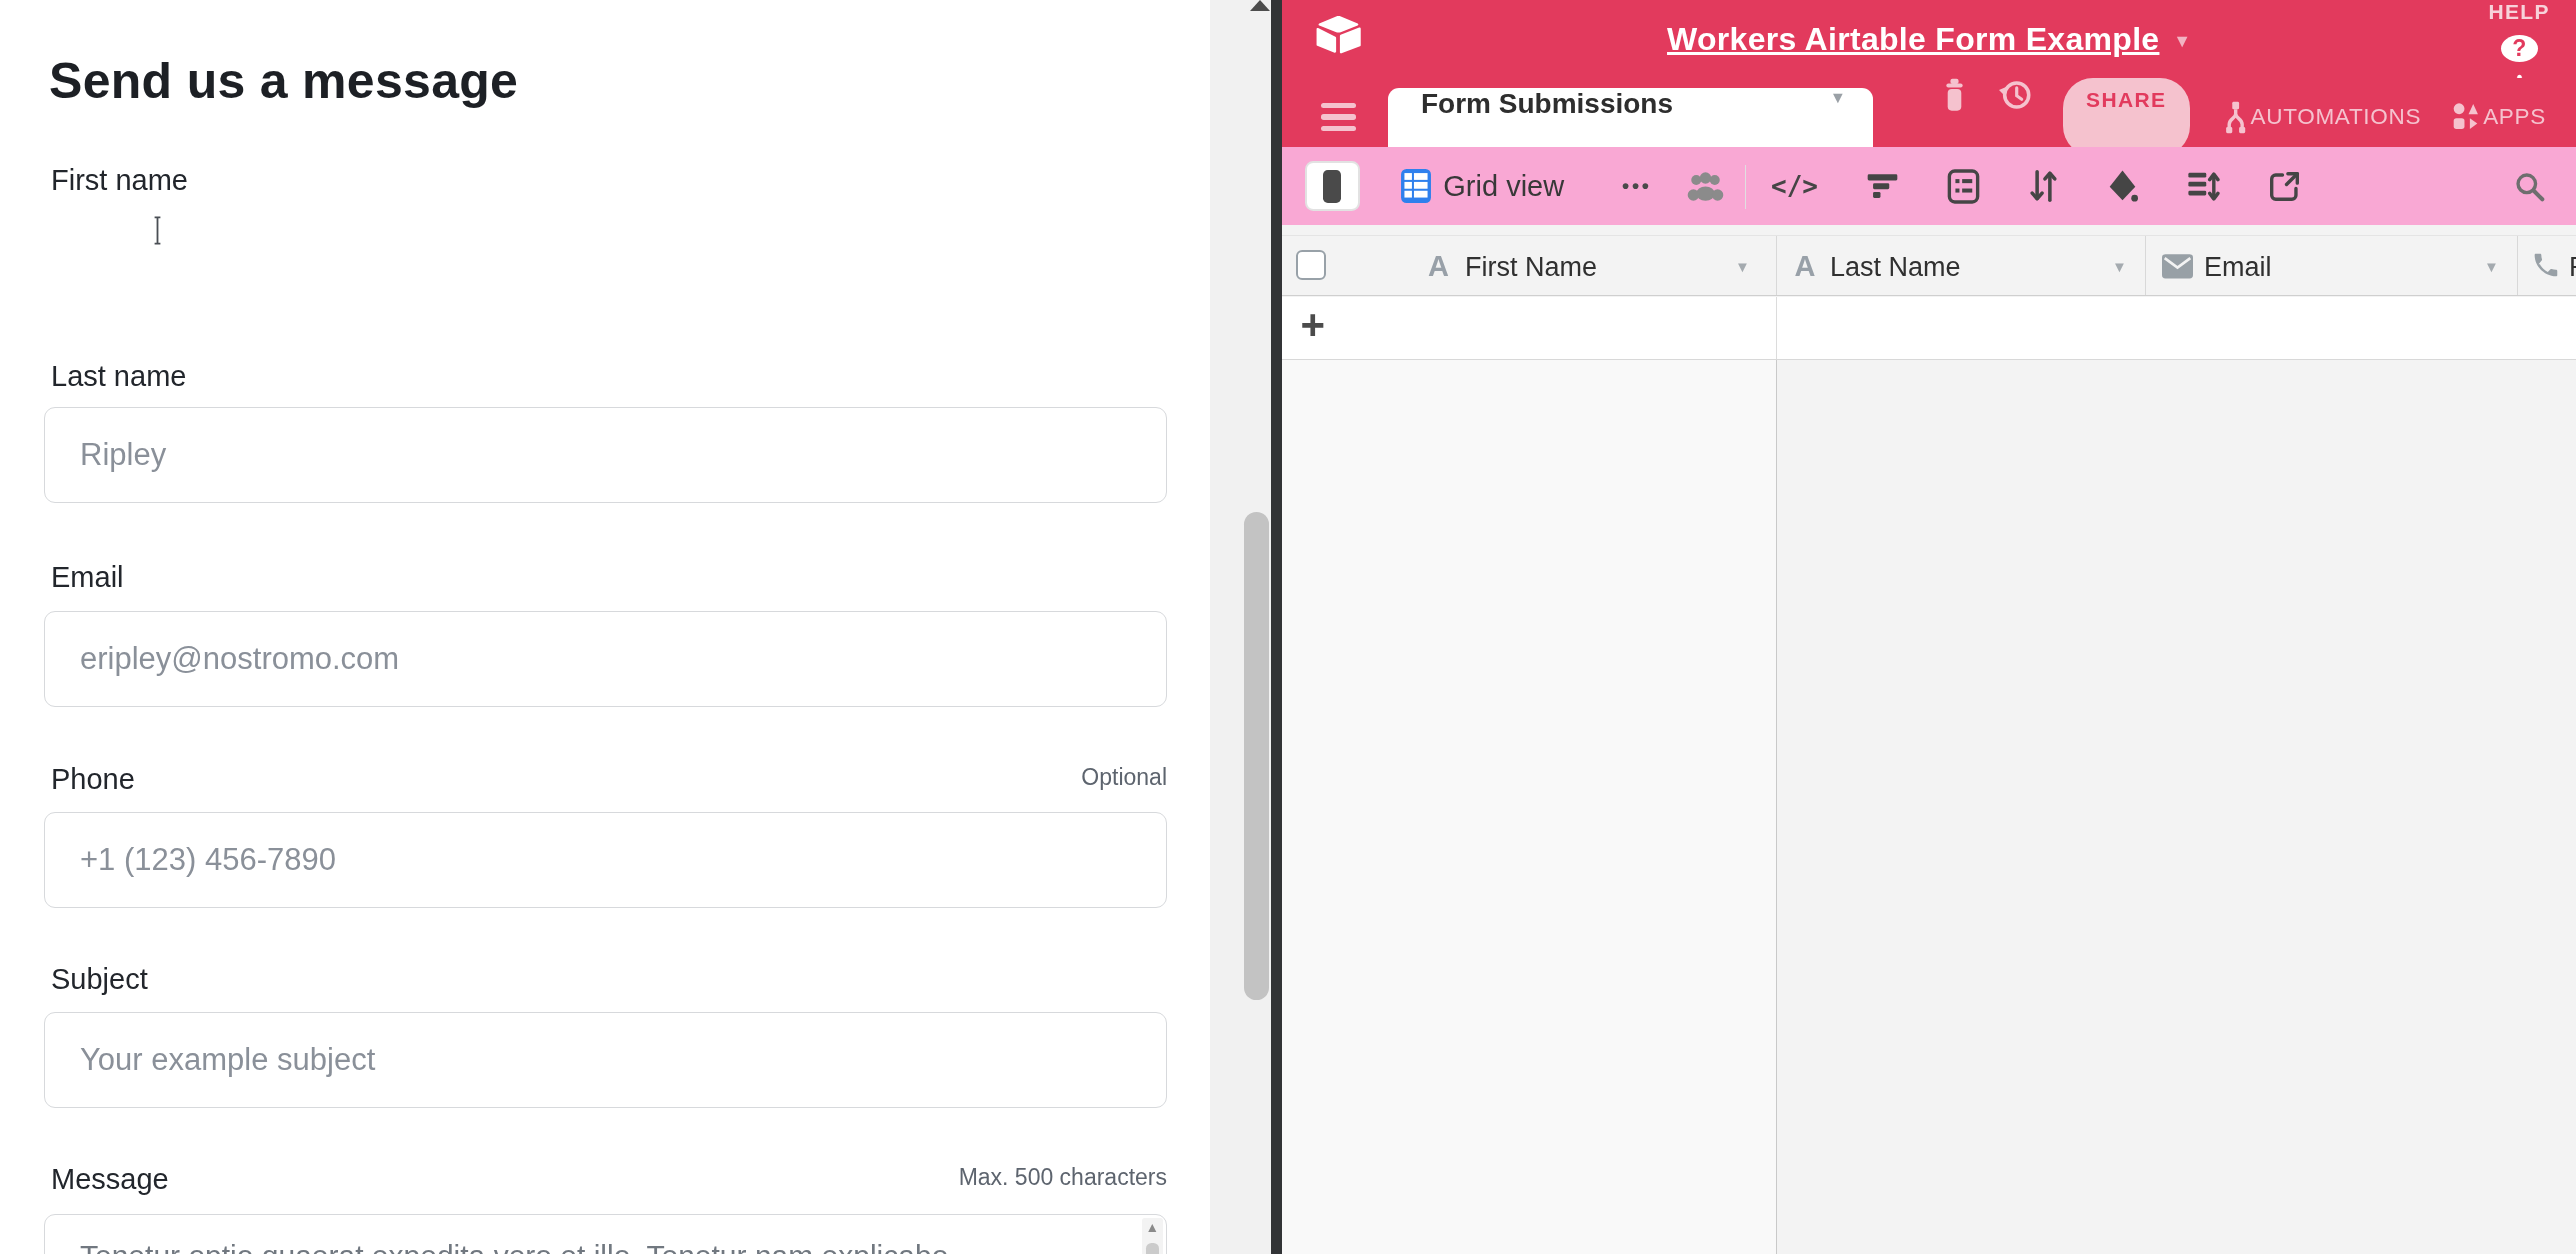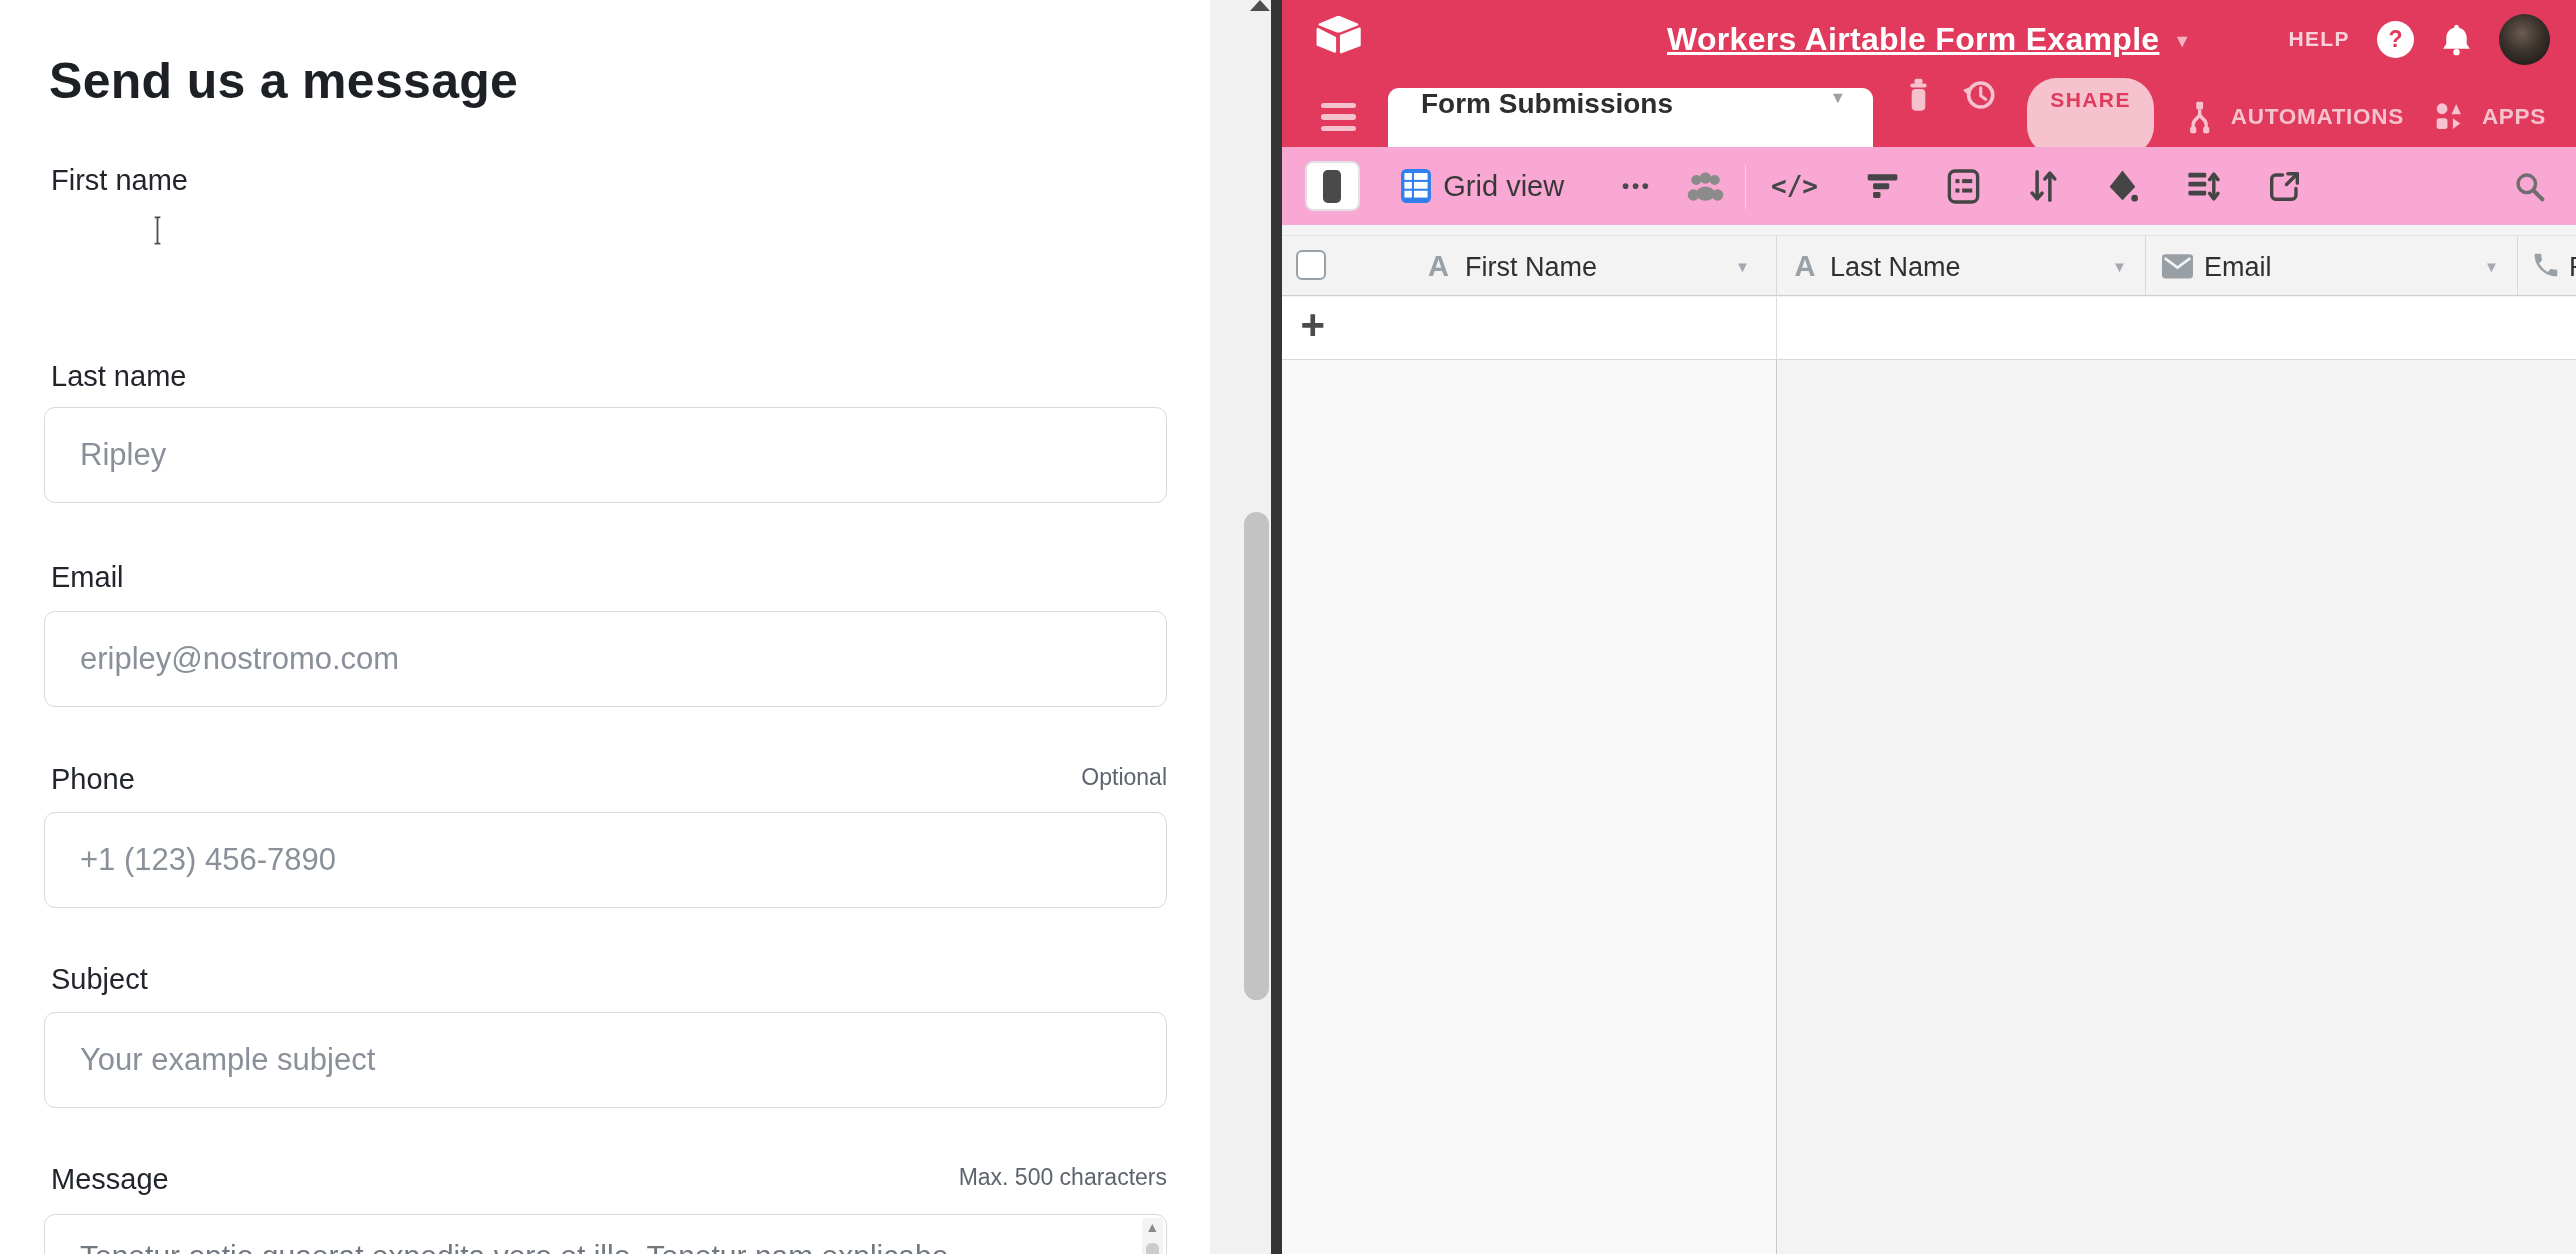--- a/index.html
+++ b/index.html
@@ -31,38 +31,38 @@
   .win-divider { position:absolute; left:1271px; top:0; width:11px; height:1255px; background:#323436; }
 
   
   .airtable { position:absolute; left:1282px; top:0; width:1294px; height:1255px; background:#f3f3f3; overflow:hidden; }
 
   .at-topbar { position:absolute; left:0; top:0; width:1294px; height:78px; background:var(--brand-red,#e23a5d); }
   .at-logo { position:absolute; left:34px; top:15px; }
   .at-title-wrap { position:absolute; left:0; top:0; width:1294px; height:78px; display:flex; align-items:center; justify-content:center; gap:13.7px; }
   .at-title { font-size:32px; font-weight:700; color:#ffffff; letter-spacing:0.3px;text-decoration:underline; }
   .at-title-caret { font-size:18px; color:#f2b3c2; padding-top:5.5px; }
-  .at-top-right { position:absolute; right:26px; top:0; height:78px; display:flex; align-items:center; gap:27px; }
+  .at-top-right { position:absolute; right:26px; top:0; height:78px; display:flex; align-items:center; gap:11px;flex-direction:column; }
   .at-help { font-size:21px; font-weight:700; letter-spacing:1.4px; color:#f7d2da; }
   .at-qcircle { width:37px; height:37px; border-radius:50%; background:#ffffff; color:var(--brand-red,#e23a5d);
                 font-size:23px; font-weight:700; display:flex; align-items:center; justify-content:center; }
   .at-avatar { width:51px; height:51px; border-radius:50%;
                background:radial-gradient(circle at 45% 38%, #6b5d52 0%, #3a322c 45%, #16120f 100%); }
 
   .at-tabbar { position:absolute; left:0; top:78px; width:1294px; height:78px; background:var(--brand-red,#e23a5d); }
   .hamburger { position:absolute; left:39px; top:24.6px; width:35px; display:flex; flex-direction:column; gap:6.1px; }
   .hamburger i { display:block; height:5.5px; border-radius:2.7px; background:var(--pink-accent,#f5c2ce); }
   .at-tab { position:absolute; left:106px; top:10.2px; width:485px; height:68px; background:#ffffff; border-radius:11px 11px 0 0;
             display:flex; align-items:flex-start; }
   .at-tab-label { margin-left:33px; font-size:28px; font-weight:700; color:#2e2e2e; }
   .at-tab-caret { position:absolute; right:27px; font-size:16.4px; color:#9aa0a6; }
   .at-tab-right { position:absolute; right:30px; top:0; height:78px; display:flex; gap:30px; color:var(--pink-accent,#f5c2ce); }
   .share-pill { background:var(--pink-accent,#f5c2ce); color:var(--brand-red,#e23a5d); font-size:21px; font-weight:700;
                 letter-spacing:1.4px; padding:9.6px 23px; border-radius:30px; }
-  .at-textbtn { display:flex; align-items:center; gap:17px; font-size:22.5px; font-weight:700; letter-spacing:0.7px; color:var(--pink-accent,#f5c2ce); }
+  .at-textbtn { display:flex; align-items:center; gap:1px; font-size:22.5px; font-weight:400; letter-spacing:0.7px; color:var(--pink-accent,#f5c2ce); }
 
   .at-toolbar { position:absolute; left:0; top:147px; width:1294px; height:78px; background:#f9a8d4; }
   .sb-toggle { position:absolute; left:22.5px; top:14.3px; width:55px; height:50px; border:2px solid #e2e2e2; border-radius:8.2px;
                background:#fff; display:flex; align-items:center; justify-content:center; }
   .sb-toggle i { display:block; width:18px; height:33px; background:#4a4a4a; border-radius:4.8px; }
   .view-btn { position:absolute; left:119px; top:0; height:78px; display:flex; align-items:center; gap:12.3px; }
   .view-name { font-size:29px; font-weight:500; color:#383838; }
   .tb-ellipsis { position:absolute; left:340px; top:0; height:78px; display:flex; align-items:center; font-size:20.5px; letter-spacing:2.7px; color:#4a4a4a; font-weight:700; }
   .tb-people { position:absolute; left:405px; top:0; height:78px; display:flex; align-items:center; }
   .tb-divider { position:absolute; left:463px; top:18px; width:1.4px; height:44px; background:#e0e0e0; }

